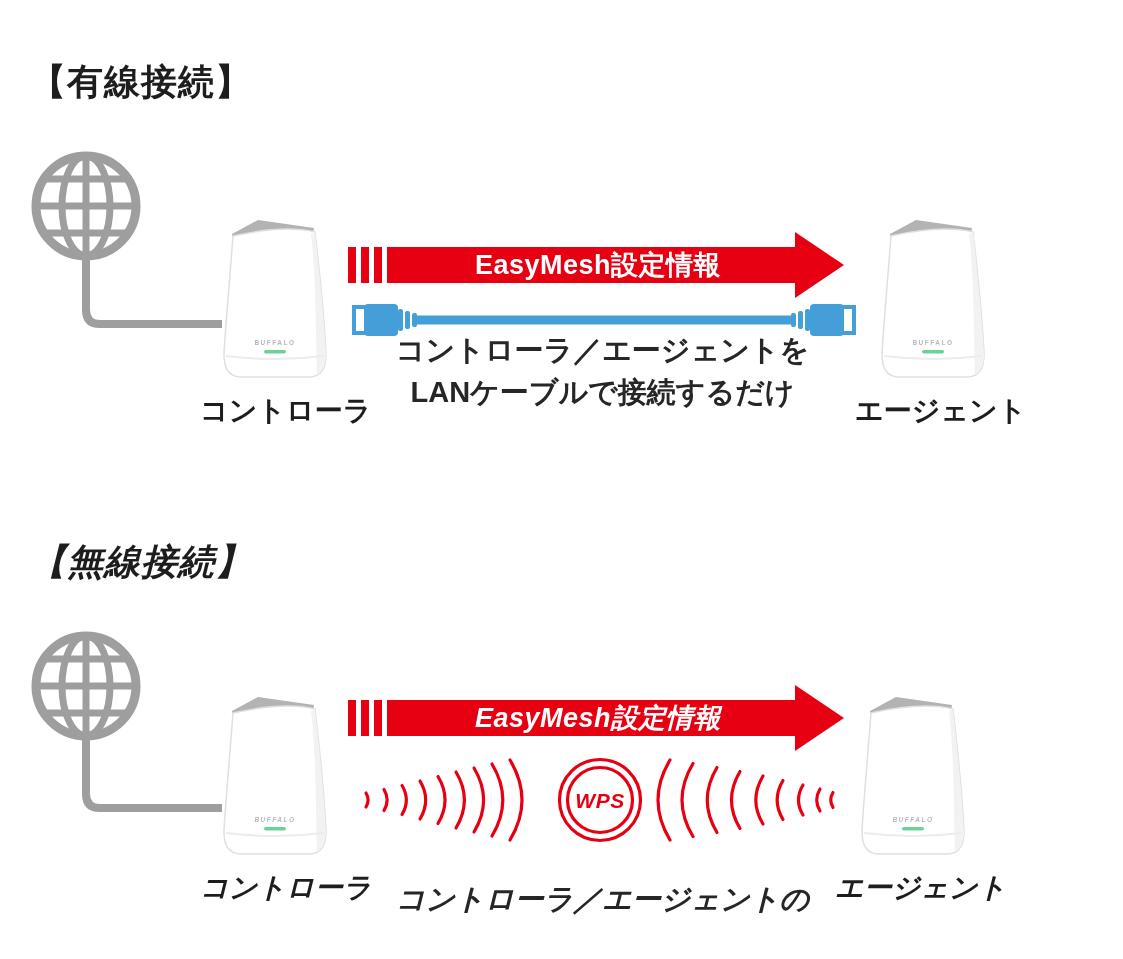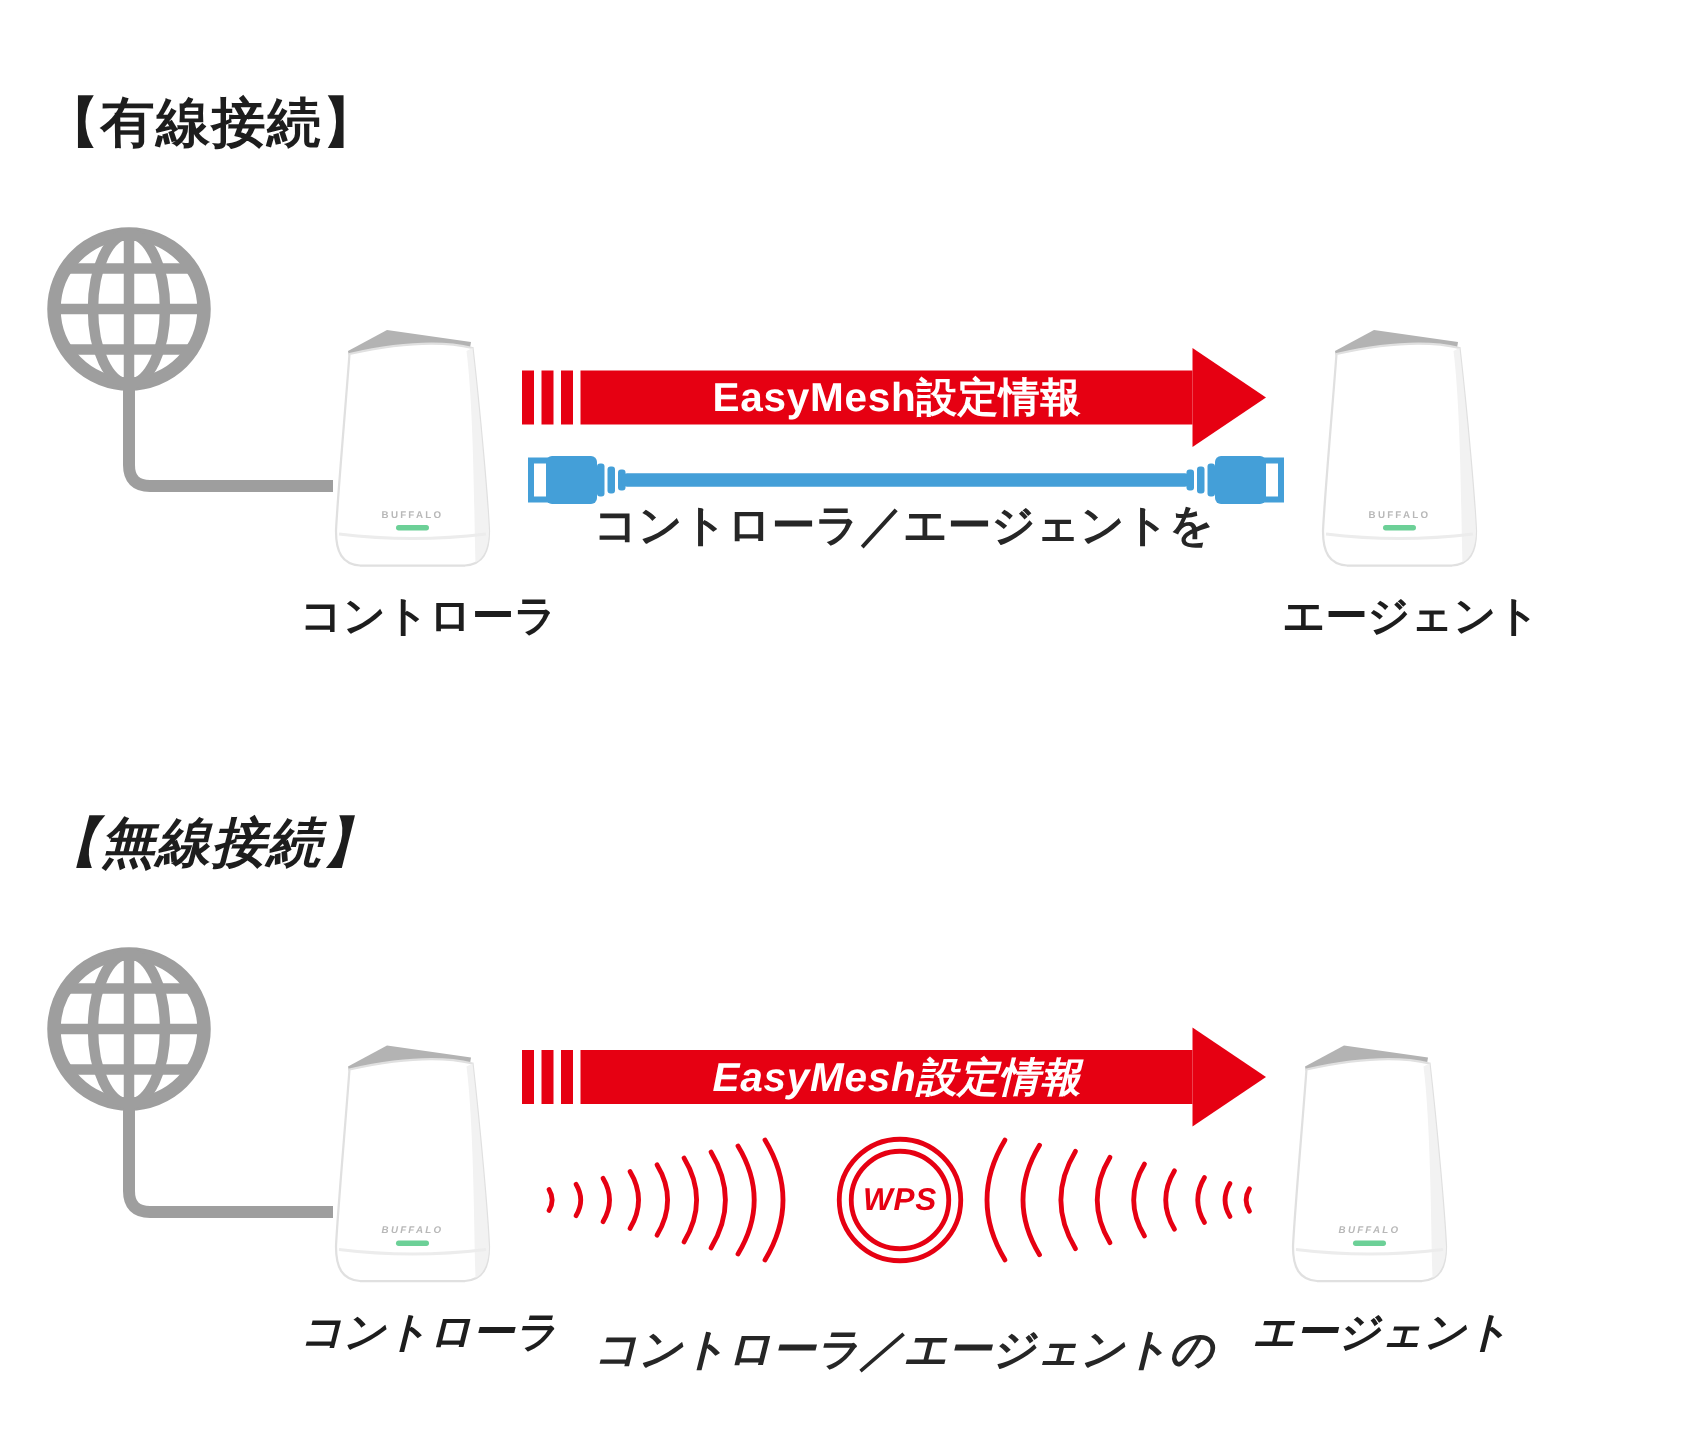--- a/index.html
+++ b/index.html
@@ -81,20 +81,21 @@
       <rect x="66" y="14.5" width="380" height="9" rx="4"></rect>
       <rect x="443" y="12" width="5" height="14" rx="2"></rect>
       <rect x="450" y="10" width="5" height="18" rx="2"></rect>
       <rect x="457" y="8" width="5" height="22" rx="2"></rect>
       <rect x="462" y="3" width="34" height="32" rx="4"></rect>
       <path d="M492,6 H506 V32 H492" stroke="#449fd8" stroke-width="4" fill="none"></path>
     </g>
   </svg>
 
   <div class="abs caption" style="left:330px;top:331px;width:545px;">コントローラ／エージェントを</div>
+  <div class="abs caption" style="left:330px;top:373px;width:545px;">LANケーブルで接続するだけ</div>
 
   <svg class="abs" style="left:876px;top:204px;" width="114" height="180" viewBox="0 0 114 180">
     <polygon points="14,30 40,16 96,24 94,36 16,40" fill="#b3b3b3"></polygon>
     <path d="M15,32 C12,72 7,128 6,150 C6,164 10,172 22,173 L92,173 C104,172 108,164 108,150 C107,128 102,72 97,28 C72,22 42,26 15,32 Z" fill="#ffffff" stroke="#e0e0e0" stroke-width="1.5"></path>
     <path d="M97,28 C102,72 107,128 108,150 C108,160 105,168 99,171 C98,140 98,70 93,30 Z" fill="#f2f2f2"></path>
     <path d="M8,152 Q57,158 106,152" stroke="#ececec" stroke-width="2" fill="none"></path>
     <text class="brand-text" x="57" y="141" text-anchor="middle">BUFFALO</text>
     <rect x="46" y="146" width="22" height="3.6" rx="1.8" fill="#6cd097"></rect>
   </svg>
   <div class="abs device-label" style="left:855px;top:392px;width:156px;">エージェント</div>

